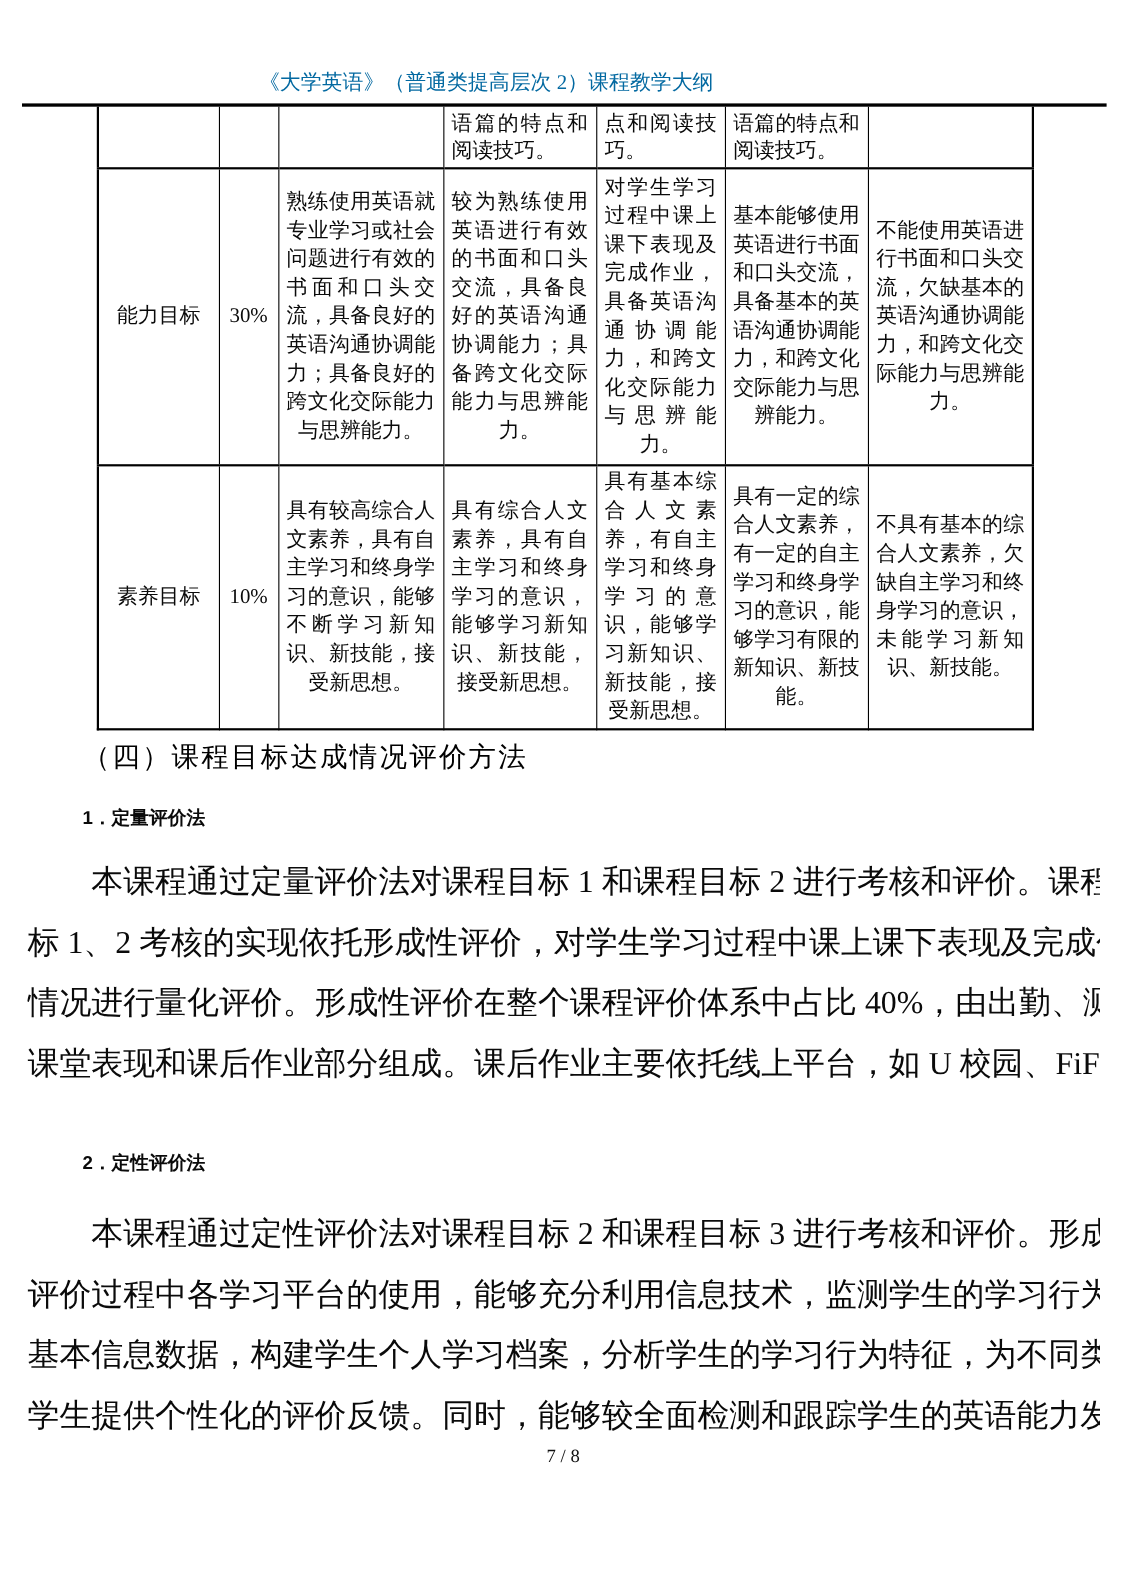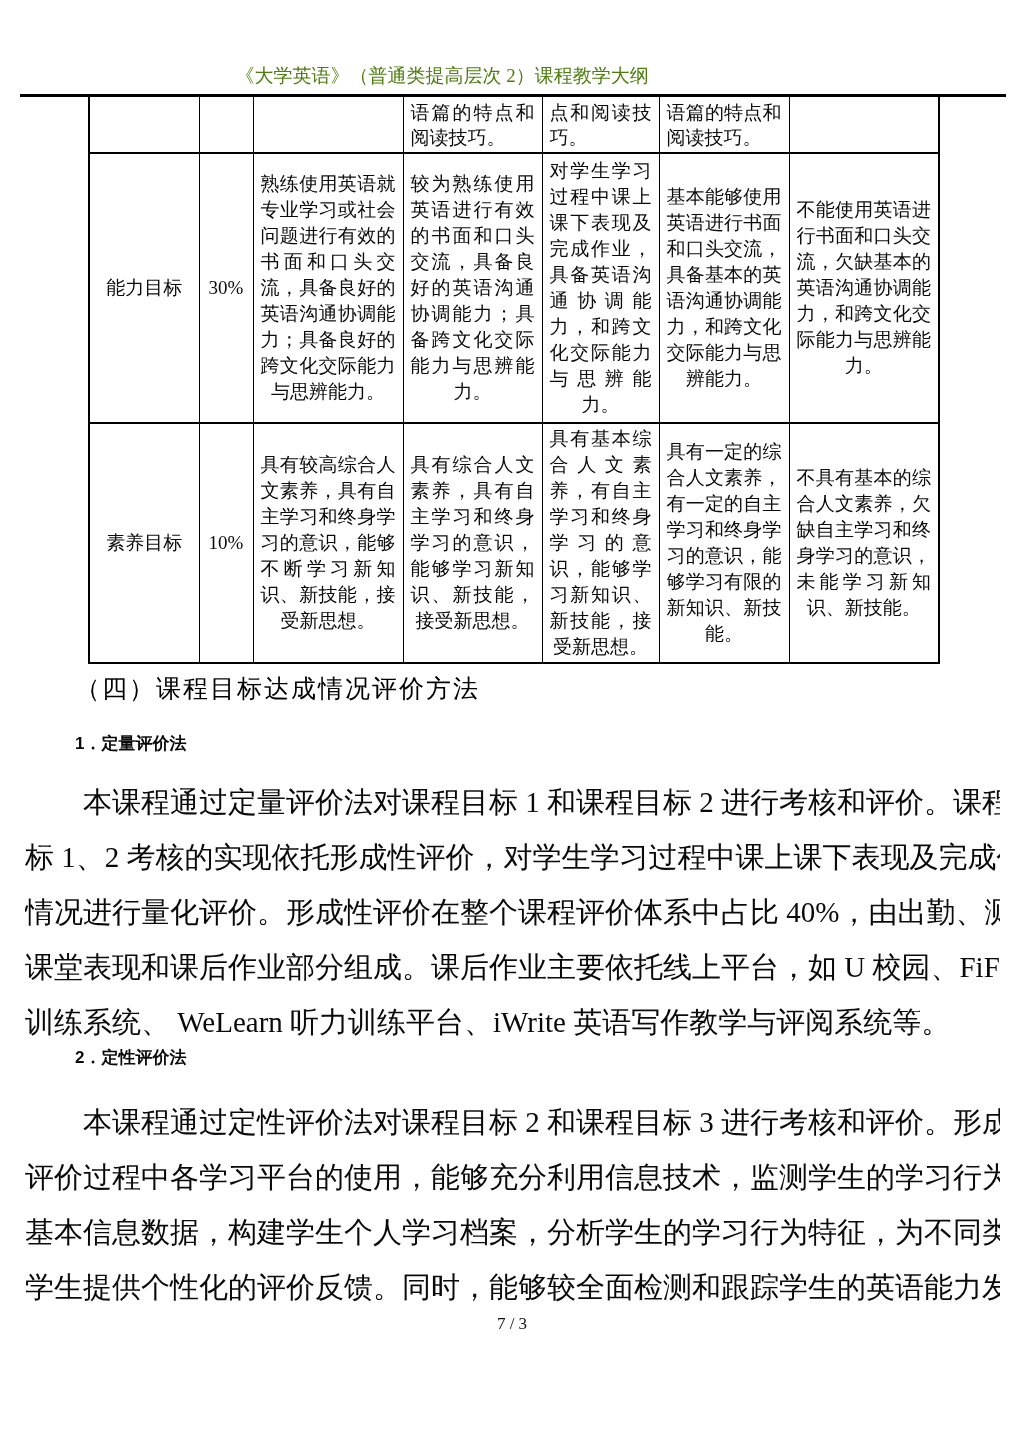--- a/index.html
+++ b/index.html
@@ -3,21 +3,21 @@
 <meta charset="utf-8">
 <style>
   html,body{margin:0;padding:0;}
   body{
     width:1024px;height:1447px;position:relative;background:#ffffff;
     font-family:"Liberation Serif","DejaVu Serif",serif;color:#000;
     overflow:hidden;
   }
   .header-title{
     position:absolute;top:64px;left:0;width:884px;
-    text-align:center;font-size:19px;line-height:24px;color:#4d7c0f;
+    text-align:center;font-size:19px;line-height:24px;color:#0369a1;
   }
   .header-rule{
     position:absolute;top:94px;left:20px;width:986px;height:3px;background:#000;
   }
   table.goal-table{
     position:absolute;top:97px;left:88px;width:850px;
     border-collapse:collapse;table-layout:fixed;
     font-size:19px;line-height:26px;color:#0a0a0a;
     border:2px solid #000;border-top:none;
   }
@@ -121,25 +121,24 @@
 </table>
 
 <div class="h-section">（四）课程目标达成情况评价方法</div>
 <div class="h-sub h-sub1">1．定量评价法</div>
 
 <div class="para para1">
   <div class="line line-indent">本课程通过定量评价法对课程目标 1 和课程目标 2 进行考核和评价。课程目</div>
   <div class="line">标 1、2 考核的实现依托形成性评价，对学生学习过程中课上课下表现及完成作业</div>
   <div class="line">情况进行量化评价。形成性评价在整个课程评价体系中占比 40%，由出勤、测验、</div>
   <div class="line">课堂表现和课后作业部分组成。课后作业主要依托线上平台，如 U 校园、FiF 口语</div>
-  <div class="line line-last">训练系统、 WeLearn 听力训练平台、iWrite 英语写作教学与评阅系统等。</div>
 </div>
 
 <div class="h-sub h-sub2">2．定性评价法</div>
 
 <div class="para para2">
   <div class="line line-indent">本课程通过定性评价法对课程目标 2 和课程目标 3 进行考核和评价。形成性</div>
   <div class="line">评价过程中各学习平台的使用，能够充分利用信息技术，监测学生的学习行为等</div>
   <div class="line">基本信息数据，构建学生个人学习档案，分析学生的学习行为特征，为不同类型的</div>
   <div class="line line-last">学生提供个性化的评价反馈。同时，能够较全面检测和跟踪学生的英语能力发展，</div>
 </div>
 
-<div class="footer">7 / 3</div>
+<div class="footer">7 / 8</div>
 
 </body></html>

